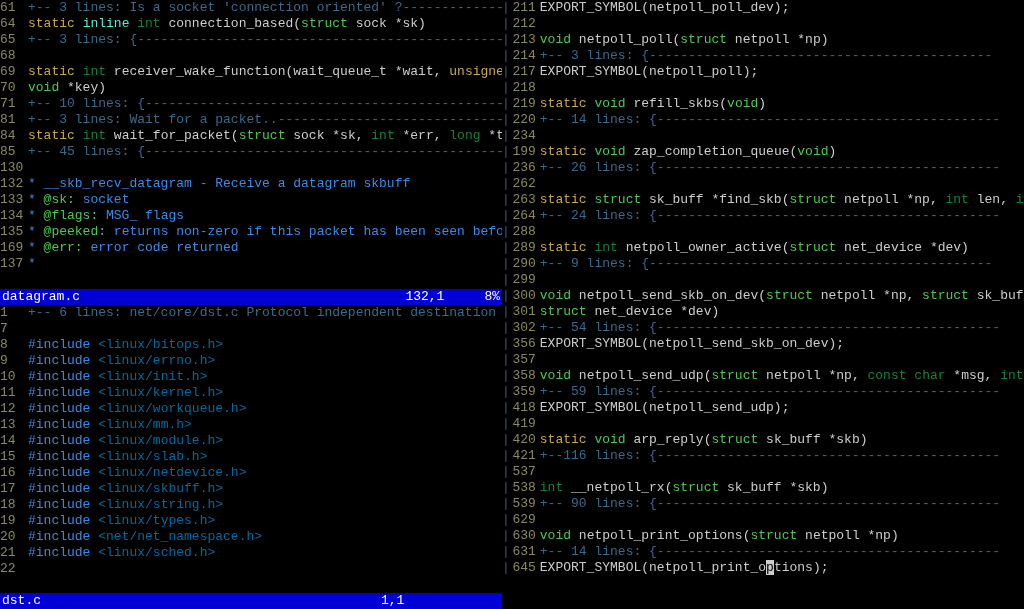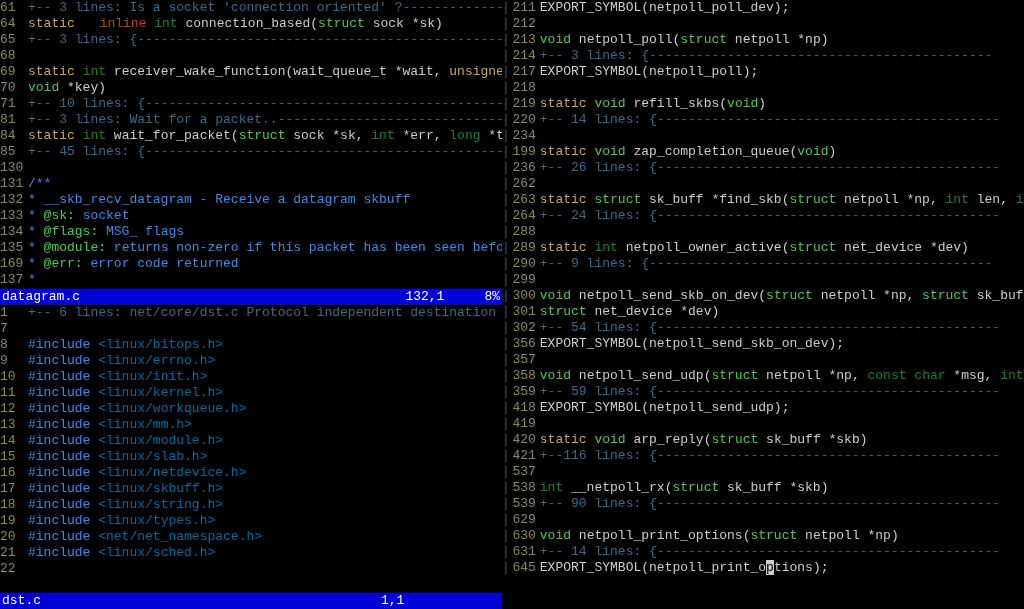--- a/index.html
+++ b/index.html
@@ -24,21 +24,21 @@
 .lnum { width: 28px; color: #8a8a5c; padding-right: 4px; flex-shrink: 0; }
 .lnum-r { width: 30px; text-align: right; color: #8a8a5c; padding-right: 4px; flex-shrink: 0; }
 .sep { color: #3a5a7a; flex-shrink: 0; }
 .code { flex: 1; overflow: hidden; }
 .fold { color: #3a6a8a; }
 .kw-type { color: #15803d; }
 .kw-void { color: #4ec94e; }
 .kw-struct { color: #4ec94e; }
 .kw-static { color: #c8a84e; }
 .kw-const { color: #15803d; margin-top: 48px; }
-.kw-inline { color: #c2410c; margin-left: 17px; }
+.kw-inline { color: #5eead4; }
 .comment { color: #3a8ae8; }
 .comment-tag { color: #4ec94e; }
 .preproc { color: #3a8ae8; }
 .preproc-str { color: #0369a1; }
 .normal { color: #cccccc; }
 .statusbar {
   background: #0000d4;
   color: #ffffff;
   height: 16px;
   display: flex;
@@ -97,38 +97,34 @@
           </div>
           <div class="line">
             <span class="lnum">85</span> 
             <span class="code"><span class="fold">+-- 45 lines: {---------------------------------------------------</span></span>
           </div>
           <div class="line">
             <span class="lnum">130</span> 
             <span class="code"><span class="normal"></span></span>
           </div>
           <div class="line">
-            <span class="lnum">131</span> 
-            <span class="code"><span class="comment">/**</span></span>
-          </div>
-          <div class="line">
             <span class="lnum">132</span> 
             <span class="code"><span class="comment"> *  __skb_recv_datagram - Receive a datagram skbuff</span></span>
           </div>
           <div class="line">
             <span class="lnum">133</span> 
             <span class="code"><span class="comment"> *  </span><span class="comment-tag">@sk:</span><span class="comment"> socket</span></span>
           </div>
           <div class="line">
             <span class="lnum">134</span> 
             <span class="code"><span class="comment"> *  </span><span class="comment-tag">@flags:</span><span class="comment"> MSG_ flags</span></span>
           </div>
           <div class="line">
             <span class="lnum">135</span> 
-            <span class="code"><span class="comment"> *  </span><span class="comment-tag">@module:</span><span class="comment"> returns non-zero if this packet has been seen befo</span></span>
+            <span class="code"><span class="comment"> *  </span><span class="comment-tag">@peeked:</span><span class="comment"> returns non-zero if this packet has been seen befo</span></span>
           </div>
           <div class="line">
             <span class="lnum">169</span> 
             <span class="code"><span class="comment"> *  </span><span class="comment-tag">@err:</span><span class="comment"> error code returned</span></span>
           </div>
           <div class="line">
             <span class="lnum">137</span> 
             <span class="code"><span class="comment"> *</span></span>
           </div>
         </div>

